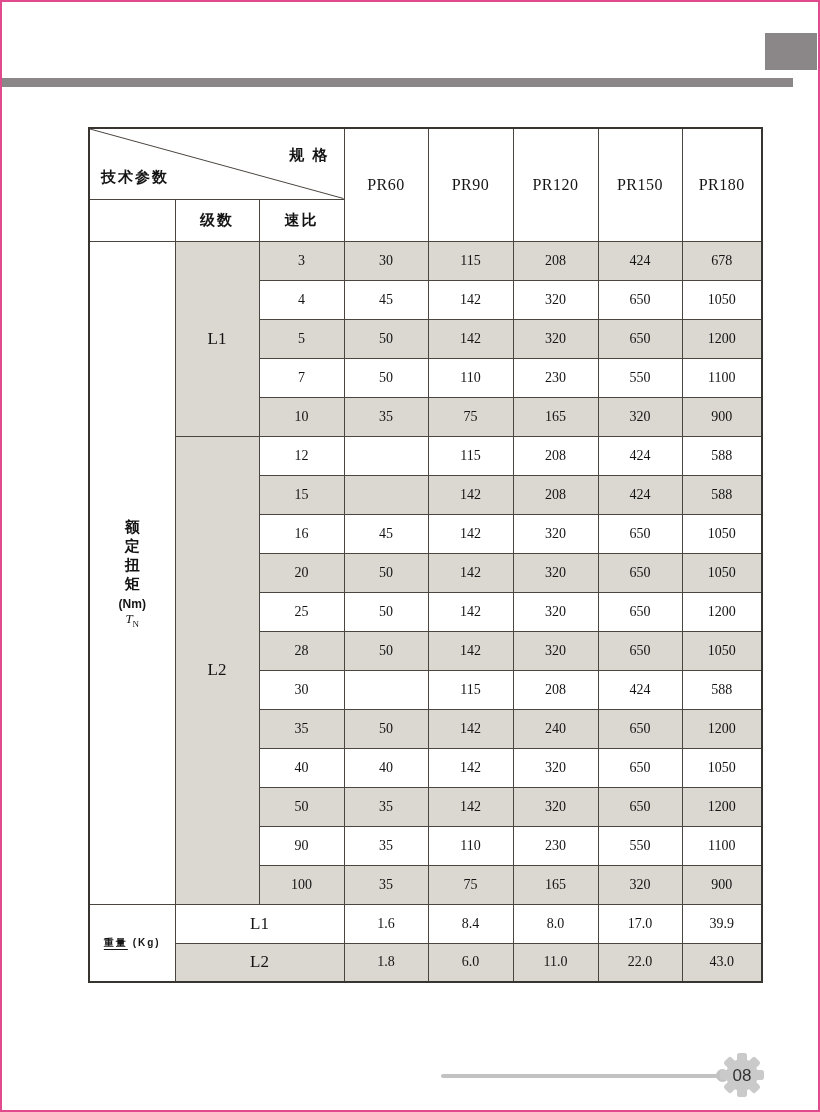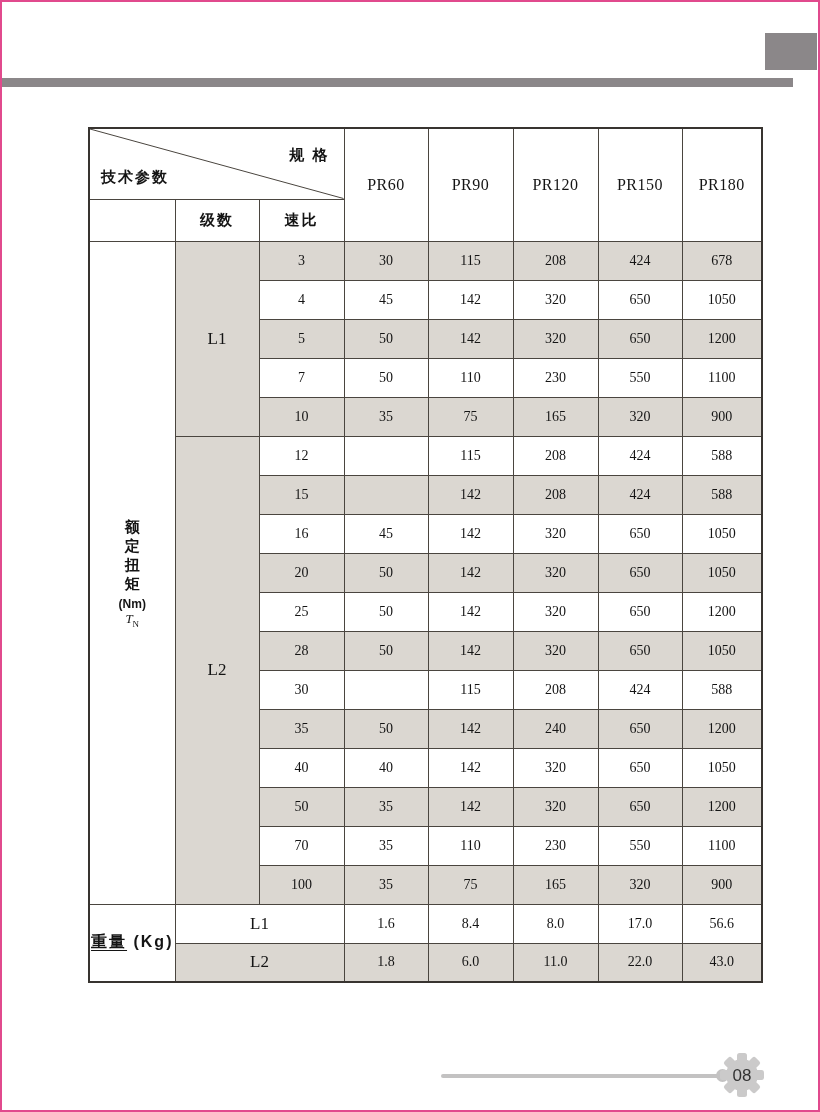--- a/index.html
+++ b/index.html
@@ -61,21 +61,21 @@
   .vlabel{display:flex;flex-direction:column;align-items:center;justify-content:center;}
   .vchar{font-weight:700;font-size:15px;line-height:19px;
     font-family:"Liberation Sans","DejaVu Sans",sans-serif;}
   .vunit{font-size:12px;margin-top:4px;font-weight:600;
     font-family:"Liberation Sans","DejaVu Sans",sans-serif;}
   .vsym{font-size:13px;
     font-family:"Liberation Serif","DejaVu Serif",serif;}
   .vsym i{font-style:italic;}
   .vsym sub{font-size:9px;}
   .stage-cell{font-family:"Liberation Serif","DejaVu Serif",serif;font-size:17px;}
-  .weight-label{font-size:16px;}
+  .weight-label{font-size:10px;}
   .weight-label .ul{text-decoration:underline;text-underline-offset:3px;}
   
   .footer-rule{
     position:absolute;left:439px;top:1072px;width:278px;height:4px;
     background:#c3c2c2;border-radius:2px;
   }
   .footer-dot{
     position:absolute;left:714px;top:1067px;width:13px;height:13px;
     border-radius:50%;background:#c3c2c2;
   }
@@ -250,21 +250,21 @@
         </tr>
         <tr>
           <td class="num sh">50</td>
           <td class="num sh">35</td>
           <td class="num sh">142</td>
           <td class="num sh">320</td>
           <td class="num sh">650</td>
           <td class="num sh">1200</td>
         </tr>
         <tr>
-          <td class="num">70</td>
+          <td class="num">90</td>
           <td class="num">35</td>
           <td class="num">110</td>
           <td class="num">230</td>
           <td class="num">550</td>
           <td class="num">1100</td>
         </tr>
         <tr>
           <td class="num sh">100</td>
           <td class="num sh">35</td>
           <td class="num sh">75</td>
@@ -272,21 +272,21 @@
           <td class="num sh">320</td>
           <td class="num sh">900</td>
         </tr>
         <tr>
           <td class="weight-label cjk" rowspan="2"><span class="ul">重量</span> (Kg)</td>
           <td class="stage-cell" colspan="2">L1</td>
           <td class="num">1.6</td>
           <td class="num">8.4</td>
           <td class="num">8.0</td>
           <td class="num">17.0</td>
-          <td class="num">56.6</td>
+          <td class="num">39.9</td>
         </tr>
         <tr>
           <td class="stage-cell sh" colspan="2">L2</td>
           <td class="num sh">1.8</td>
           <td class="num sh">6.0</td>
           <td class="num sh">11.0</td>
           <td class="num sh">22.0</td>
           <td class="num sh">43.0</td>
         </tr>
       </tbody>

